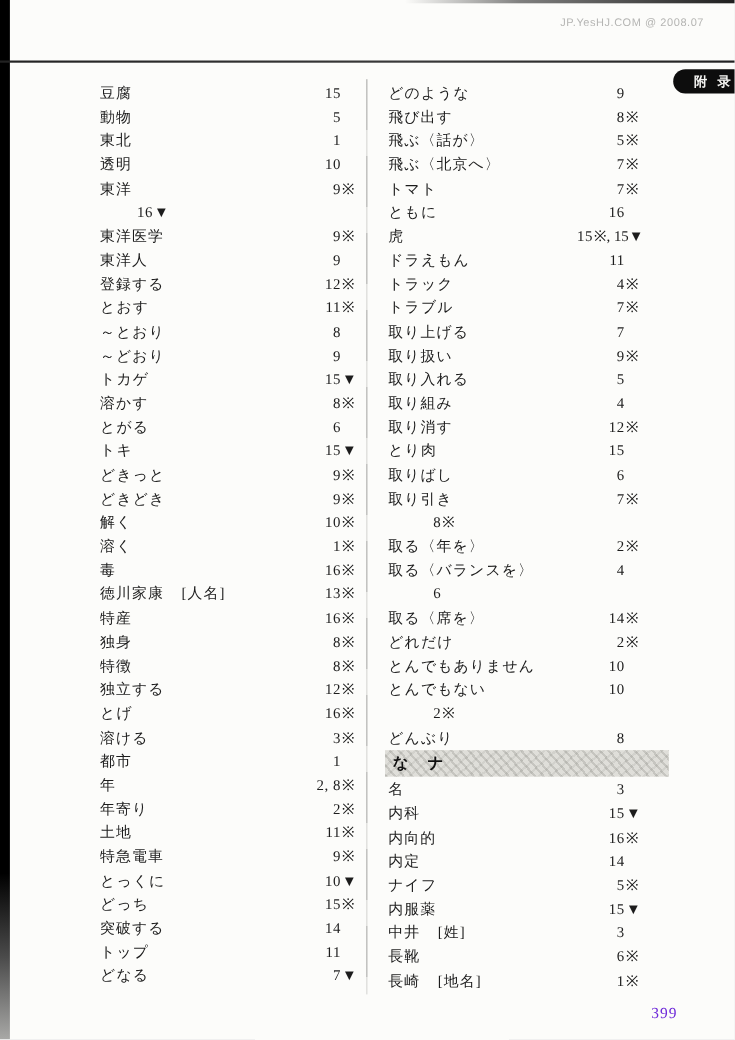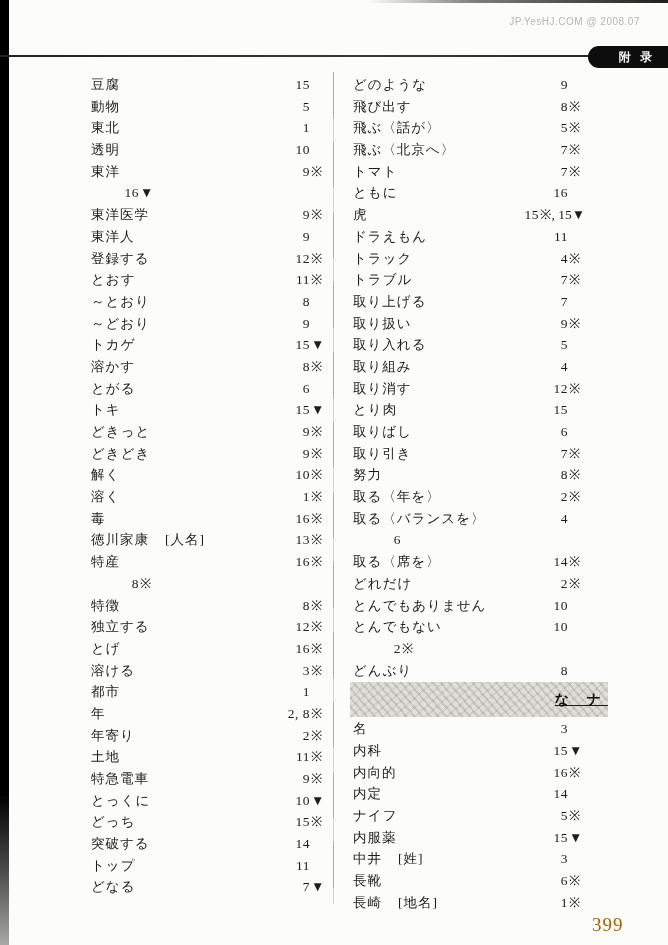--- a/index.html
+++ b/index.html
@@ -23,21 +23,21 @@
   .watermark{
     position:absolute;top:16px;right:28px;
     font-family:"Liberation Sans","DejaVu Sans",sans-serif;
     font-size:10px;color:#b5b5b3;letter-spacing:.5px;
   }
   .header-rule{
     position:absolute;left:0;top:55px;width:668px;height:2px;
     background:linear-gradient(to right,#222,#3a3a3a 55%,#222);
   }
   .corner-tab{
-    position:absolute;top:46px;right:0;width:80px;height:22px;
+    position:absolute;top:63px;right:0;width:56px;height:22px;
     background:#0d0d0d;border-radius:11px 0 0 11px;
     display:flex;align-items:center;justify-content:center;
     color:#f4f4f2;font-family:"Liberation Sans","DejaVu Sans",sans-serif;
     font-size:12px;font-weight:bold;letter-spacing:3px;
     padding-left:18px;box-sizing:border-box;
   }
   .column-divider{
     position:absolute;left:333px;top:72px;width:1px;height:832px;
     background:repeating-linear-gradient(to bottom,#8f8f8d 0 46px,#c9c9c6 46px 70px);
     opacity:.75;
@@ -49,35 +49,34 @@
   .row{
     display:flex;align-items:center;
     height:21.7px;font-size:13.5px;line-height:21.7px;
     white-space:nowrap;
   }
   .w{flex:1 1 auto;letter-spacing:1px;overflow:visible;}
   .note{padding-left:16px;letter-spacing:1px;}
   .num{flex:0 0 48px;text-align:right;letter-spacing:.5px;}
   .sfx{flex:0 0 16px;text-align:left;white-space:nowrap;padding-left:1px;}
   .band{
-    height:35px;margin:1px 0 1px -3px;width:258px;
-    display:flex;align-items:center;justify-content:flex-end;
+    height:24px;margin:1px 0 1px -3px;width:258px;
+    display:flex;align-items:center;justify-content:flex-start;
     background:
       repeating-linear-gradient(49deg,rgba(150,150,144,.30) 0 2px,rgba(235,235,230,.25) 2px 6px),
       repeating-linear-gradient(-41deg,rgba(140,140,134,.22) 0 2px,rgba(255,255,255,0) 2px 7px),
       #dbdad5;
-    text-decoration: underline;
   }
   .band-label{
     font-weight:bold;font-size:14px;letter-spacing:7px;color:#101010;
     padding-left:7px;
   }
   .page-number{
     position:absolute;left:592px;top:914px;
-    font-size:19px;letter-spacing:1px;color:#a16207;
+    font-size:14px;letter-spacing:1px;color:#6d28d9;
   }
 </style>
 </head>
 <body>
 
 <div class="page">
   <div class="binding-shadow"></div>
   <div class="top-edge-line"></div>
 
   <div class="watermark">JP.YesHJ.COM @ 2008.07</div>
@@ -196,20 +195,21 @@
         <span class="w">徳川家康<span class="note">[人名]</span></span>
         <span class="num">13</span>
         <span class="sfx">※</span>
       </div>
       <div class="row">
         <span class="w">特産</span>
         <span class="num">16</span>
         <span class="sfx">※</span>
       </div>
       <div class="row">
+        <span class="w">独身</span>
         <span class="num">8</span>
         <span class="sfx">※</span>
       </div>
       <div class="row">
         <span class="w">特徴</span>
         <span class="num">8</span>
         <span class="sfx">※</span>
       </div>
       <div class="row">
         <span class="w">独立する</span>
@@ -362,21 +362,20 @@
         <span class="w">取りばし</span>
         <span class="num">6</span>
         <span class="sfx"></span>
       </div>
       <div class="row">
         <span class="w">取り引き</span>
         <span class="num">7</span>
         <span class="sfx">※</span>
       </div>
       <div class="row">
-        <span class="w">努力</span>
         <span class="num">8</span>
         <span class="sfx">※</span>
       </div>
       <div class="row">
         <span class="w">取る〈年を〉</span>
         <span class="num">2</span>
         <span class="sfx">※</span>
       </div>
       <div class="row">
         <span class="w">取る〈バランスを〉</span>

